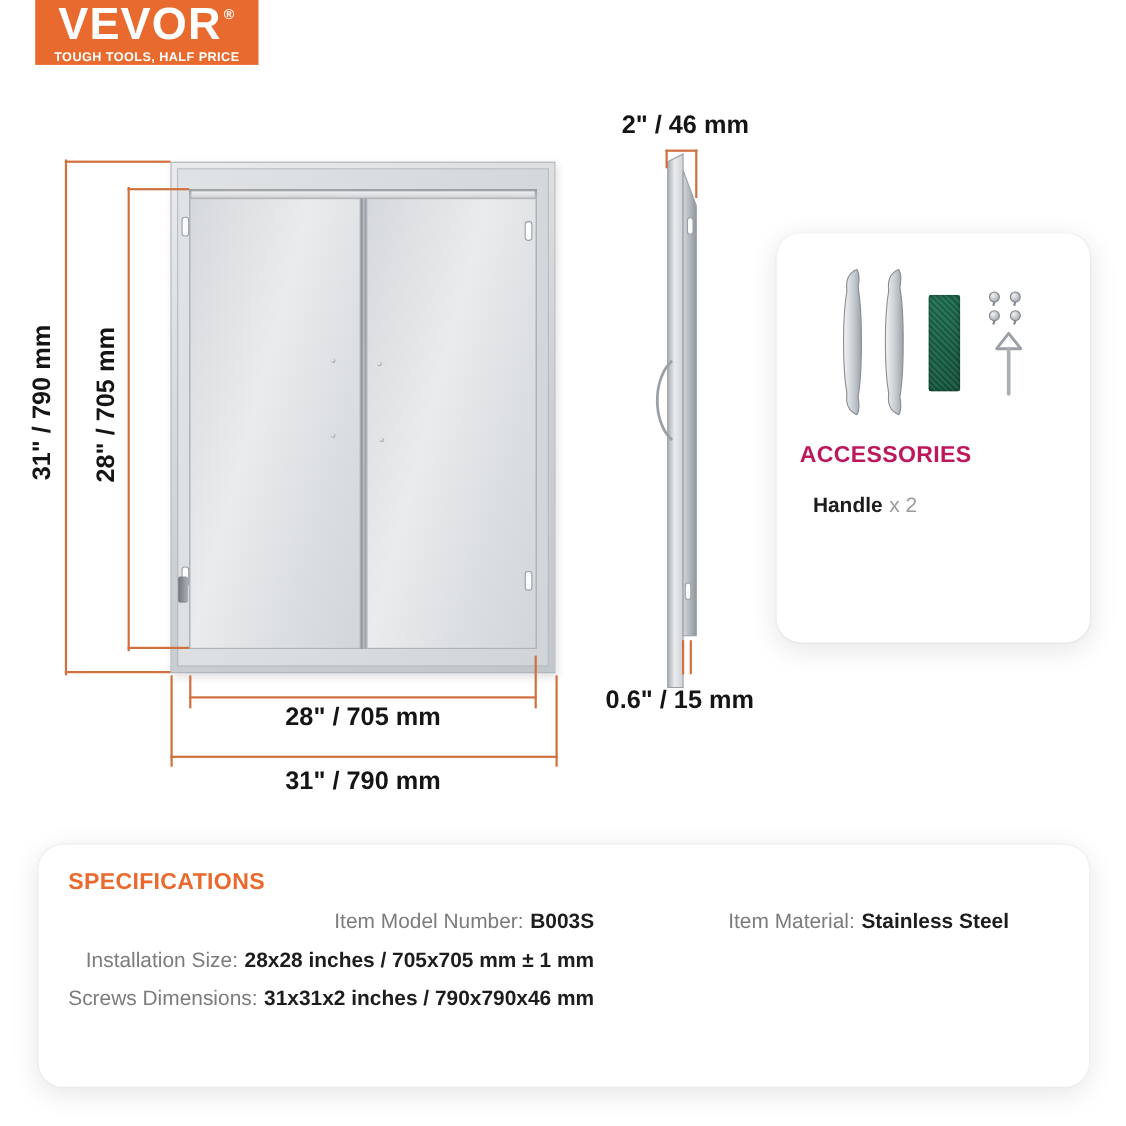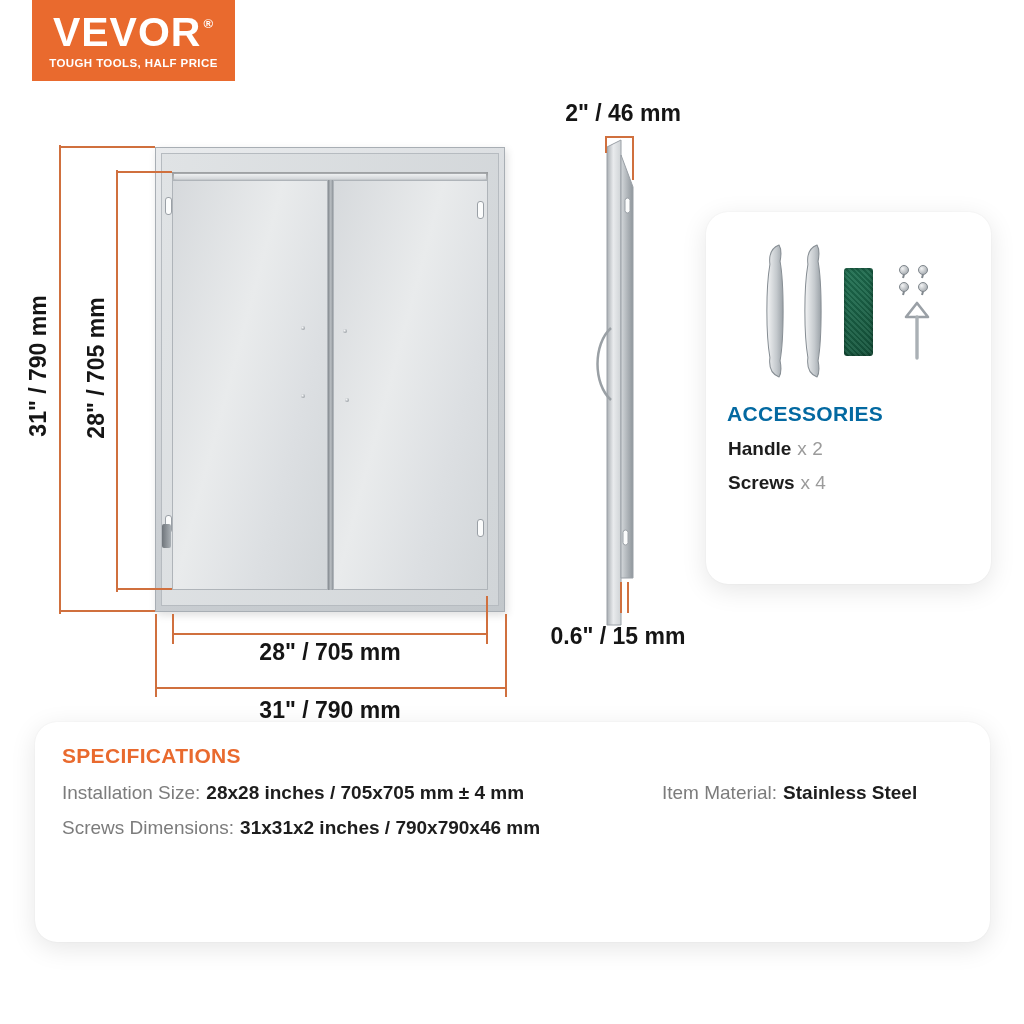--- a/index.html
+++ b/index.html
@@ -1,20 +1,20 @@
 <!DOCTYPE html>
 <html><head>
 <meta charset="utf-8">
 <style>
   html,body{margin:0;padding:0;background:#ffffff;}
   .stage{position:relative;width:1024px;height:1024px;background:#ffffff;overflow:hidden;
          font-family:"Liberation Sans", sans-serif;color:#1a1a1a;}
 
   
-  .logo{position:absolute;left:32px;top:0;width:203px;height:81px;background:#E96A2E;
+  .logo{position:absolute;left:32px;top:0;width:203px;height:59px;background:#E96A2E;
         display:flex;flex-direction:column;align-items:center;justify-content:center;}
   .logo-name{color:#fff;font-size:41px;font-weight:800;letter-spacing:1px;line-height:1;}
   .logo-reg{font-size:13px;font-weight:700;vertical-align:18px;margin-left:2px;}
   .logo-tagline{color:#fff;font-size:11.5px;font-weight:700;letter-spacing:.4px;margin-top:4px;text-align:right;}
 
   
   .front-view{position:absolute;left:155px;top:147px;width:350px;height:465px;}
   .fv-outer{position:absolute;inset:0;border:1px solid #a8aeb4;
             background:linear-gradient(155deg,#e9ebed 0%,#ccd0d4 60%,#c2c7cb 100%);
             box-shadow:2px 3px 8px rgba(0,0,0,.13);}
@@ -39,34 +39,34 @@
              transform:translate(-50%,-50%);}
   .dim-label.vert{transform:translate(-50%,-50%) rotate(-90deg);}
 
   
   .side-view{position:absolute;left:585px;top:100px;width:110px;height:560px;}
 
   
   .card{position:absolute;background:#ffffff;border-radius:22px;
         box-shadow:0 6px 26px rgba(0,0,0,.10), 0 0 2px rgba(0,0,0,.06);}
   .acc-card{left:706px;top:212px;width:285px;height:372px;}
-  .acc-title{position:absolute;left:21px;top:190px;font-size:21px;font-weight:800;color:#0369a1;
+  .acc-title{position:absolute;left:21px;top:190px;font-size:21px;font-weight:800;color:#be185d;
              letter-spacing:.3px;margin:0;}
-  .acc-list{position:absolute;left:21px;top:222px;right:14px;list-style:none;margin:1px;padding:0;}
+  .acc-list{position:absolute;left:21px;top:222px;right:14px;list-style:none;margin:12px;padding:0;}
   .acc-list li{font-size:19px;height:33.5px;line-height:28px;white-space:nowrap;}
   .acc-name{font-weight:700;color:#1d1d1d;}
   .acc-qty{color:#9b9b9b;margin-left:6px;}
   .acc-graphic{position:absolute;}
   .pad{left:138px;top:56px;width:29px;height:88px;border-radius:3px;
        background:
         repeating-linear-gradient(45deg, rgba(255,255,255,.07) 0 2px, rgba(0,0,0,.10) 2px 4px),
         linear-gradient(135deg,#1f7152,#14523a);
        box-shadow:inset 0 0 4px rgba(0,0,0,.45);}
 
-  .spec-card{left:35px;top:722px;width:955px;height:220px;}
+  .spec-card{left:35px;top:768px;width:955px;height:220px;text-align:right;}
   .spec-title{position:absolute;left:27px;top:22px;font-size:21px;font-weight:800;color:#E96A2E;
               letter-spacing:.3px;margin:0;}
   .spec-col{position:absolute;top:56px;}
   .spec-col.left{left:27px;}
   .spec-col.right{left:627px;}
   .spec-row{font-size:19px;height:35px;line-height:30px;white-space:nowrap;}
   .spec-label{color:#7c7c7c;margin-right:6px;}
   .spec-value{font-weight:700;color:#1d1d1d;}
 </style>
 </head>
@@ -179,28 +179,28 @@
       <circle cx="29" cy="25" r="4.5" fill="url(#sg)" stroke="#80878d"></circle>
         <line x1="29" y1="29.5" x2="28" y2="33" stroke="#80878d" stroke-width="2"></line>
     </svg>
     <svg class="acc-graphic" style="left:196px;top:88px;" width="30" height="62" viewBox="0 0 30 62">
       <path d="M15 3 L26 17 L4 17 Z" fill="none" stroke="#9aa0a6" stroke-width="2.6" stroke-linejoin="round"></path>
       <line x1="15" y1="17" x2="15" y2="58" stroke="#aab0b5" stroke-width="3.4" stroke-linecap="round"></line>
     </svg>
     <h3 class="acc-title">ACCESSORIES</h3>
     <ul class="acc-list">
       <li><span class="acc-name">Handle</span><span class="acc-qty">x 2</span></li>
-      <li><span class="acc-name">Screws</span><span class="acc-qty">x 4</span></li>
     </ul>
   </div>
 
   <div class="card spec-card">
     <h3 class="spec-title">SPECIFICATIONS</h3>
     <div class="spec-col left">
-      <div class="spec-row"><span class="spec-label">Installation Size:</span><span class="spec-value">28x28 inches / 705x705 mm ± 4 mm</span></div>
+      <div class="spec-row"><span class="spec-label">Item Model Number:</span><span class="spec-value">B003S</span></div>
+      <div class="spec-row"><span class="spec-label">Installation Size:</span><span class="spec-value">28x28 inches / 705x705 mm ± 1 mm</span></div>
       <div class="spec-row"><span class="spec-label">Screws Dimensions:</span><span class="spec-value">31x31x2 inches / 790x790x46 mm</span></div>
     </div>
     <div class="spec-col right">
       <div class="spec-row"><span class="spec-label">Item Material:</span><span class="spec-value">Stainless Steel</span></div>
     </div>
   </div>
 
 </div>
 
 </body></html>

